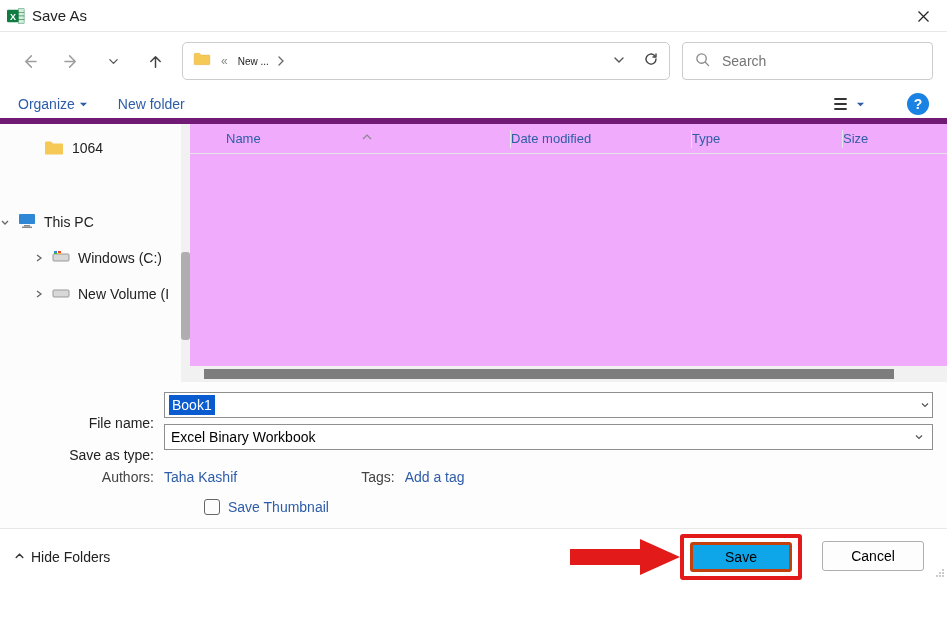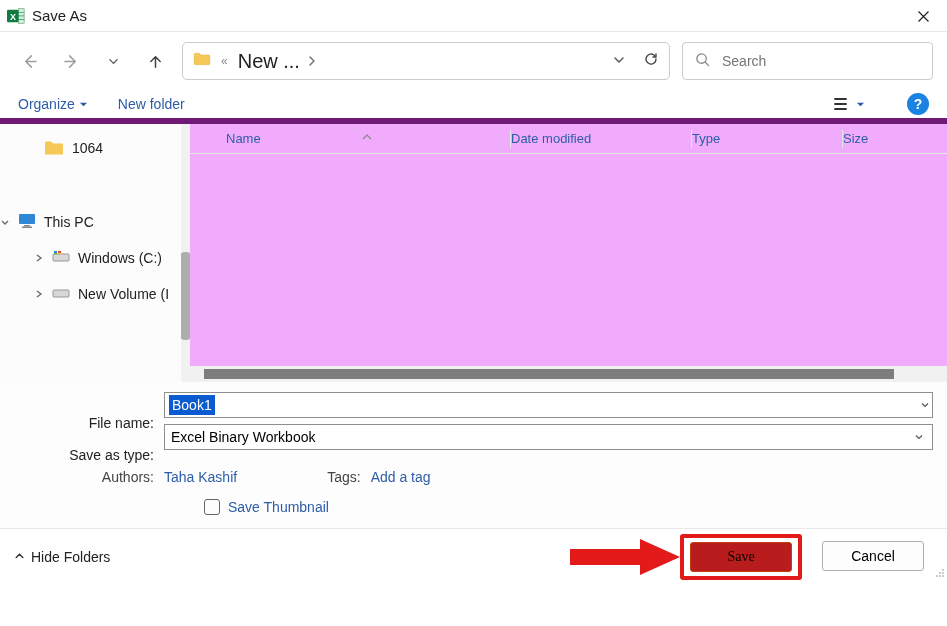--- a/index.html
+++ b/index.html
@@ -14,21 +14,21 @@
 
   .nav-row { height:58px; display:flex; align-items:center; padding:10px 14px; gap:12px; }
   .nav-btn { width:30px; height:30px; display:flex; align-items:center; justify-content:center; color:#555; cursor:pointer; border-radius:4px; }
   .nav-btn.dis { color:#bfbfbf; }
   .nav-btn svg { width:15px; height:15px; }
   .nav-btn svg.sm { width:11px; height:11px; }
 
   .path-box { border:1px solid #ccc; border-radius:5px; height:38px; width:488px; display:flex; align-items:center; padding:0 10px; gap:8px; }
   .path-icon { width:18px; height:14px; }
   .path-sep { color:#888; font-size:12px; margin:0 2px;}
-  .path-text { font-size:20px; color:#222; }
+  .path-text { font-size:10px; color:#222; }
   .path-spacer { flex:1; }
   .path-right { display:flex; align-items:center; gap:18px; color:#555; }
 
   .search-box { border:1px solid #ccc; border-radius:4px; height:38px; flex:1; display:flex; align-items:center; padding:0 12px; gap:10px; color:#888; }
   .search-box input { border:none; outline:none; font-size:14px; flex:1; color:#333; }
 
   .toolbar-row { height:34px; border-bottom:6px solid #701a75; display:flex; align-items:center; padding:0 18px 0 18px; gap:30px; font-size:14px; }
   .organize { color:#2d5da8; cursor:pointer; display:flex; align-items:center; gap:4px;}
   .newfolder { color:#2d5da8; cursor:pointer;}
   .tool-spacer { flex:1; }
@@ -62,32 +62,32 @@
   .form-row { display:flex; align-items:center; height:30px; margin-bottom:2px; gap:10px;}
   .form-label { width:140px; text-align:right; color:#222;margin-top:36px;}
   .combo { flex:1; border:1px solid #8f8f8f; height:26px; display:flex; align-items:center; padding:0 6px; background:#fff;}
   .combo.filename { padding:0;}
   .filename-sel { background:#0a5bcf; color:#fff; padding:2px 3px; margin:0 0 0 4px;}
   .combo .cmb-spacer { flex:1;}
   .combo .cmb-arrow { color:#555; width:12px;}
   .meta-row { display:flex; align-items:center; height:30px; gap:10px; margin-top:10px;}
   .meta-lbl { width:140px; text-align:right; color:#444;}
   .meta-val { color:#2d5da8; cursor:pointer;}
-  .tags-lbl { margin-left:80px; color:#444;}
+  .tags-lbl { margin-left:114px; color:#444;}
   .thumb-row { display:flex; align-items:center; height:30px; gap:8px; padding-left:190px;}
   .checkbox { width:16px; height:16px; border:1.5px solid #666; border-radius:3px;}
   .thumb-txt { color:#2d5da8; cursor:pointer;}
 
   .footer { height:56px; border-top:1px solid #e8e8e8; display:flex; align-items:center; padding:0 20px 0 14px; position:relative;}
   .hide-folders { display:flex; align-items:center; gap:6px; font-size:14px; color:#222; cursor:pointer;}
   .ft-spacer { flex:1;}
   .red-arrow { position:absolute; left:570px; top:10px; width:110px; height:36px; }
   .red-box { position:absolute; left:680px; top:5px; width:122px; height:46px; border:4px solid #e21a1a; border-radius:3px; display:flex; align-items:center; justify-content:center;}
   .btn { height:30px; border:1px solid #aeaeae; background:#fdfdfd; font-size:14px; padding:0 10px; border-radius:3px; cursor:pointer; display:flex; align-items:center; justify-content:center;}
-  .btn.primary { border:1px solid #c2410c; background:#b91c1c;font-family:Liberation Serif, serif;}
+  .btn.primary { border:3px solid #c2410c; background:#0ea5e9;}
   .save-btn { width:102px;}
   .cancel-btn { position:absolute; left:822px; top:12px; width:102px;}
 
   .resize-grip { position:absolute; right:2px; bottom:2px; color:#bbb;}
 </style>
 </head>
 <body>
 
 <div class="titlebar">
   <span class="app-icon">

